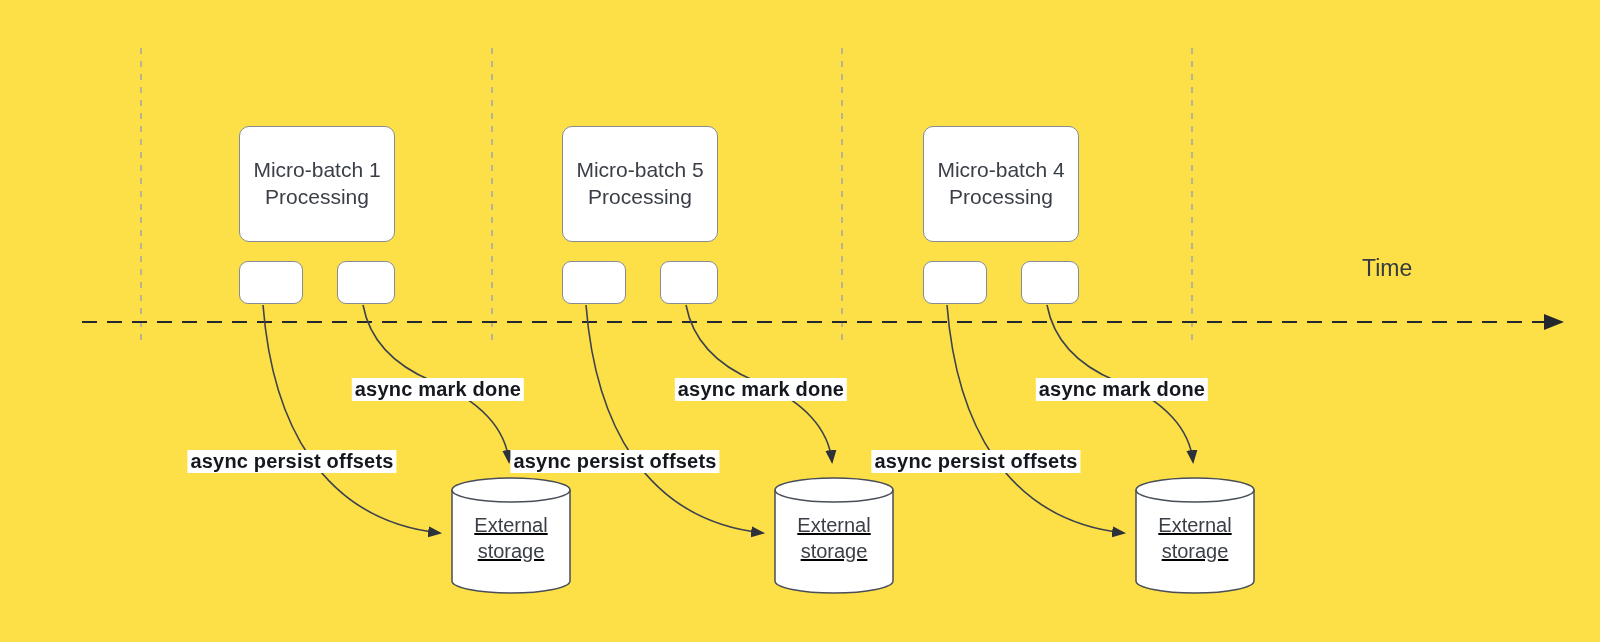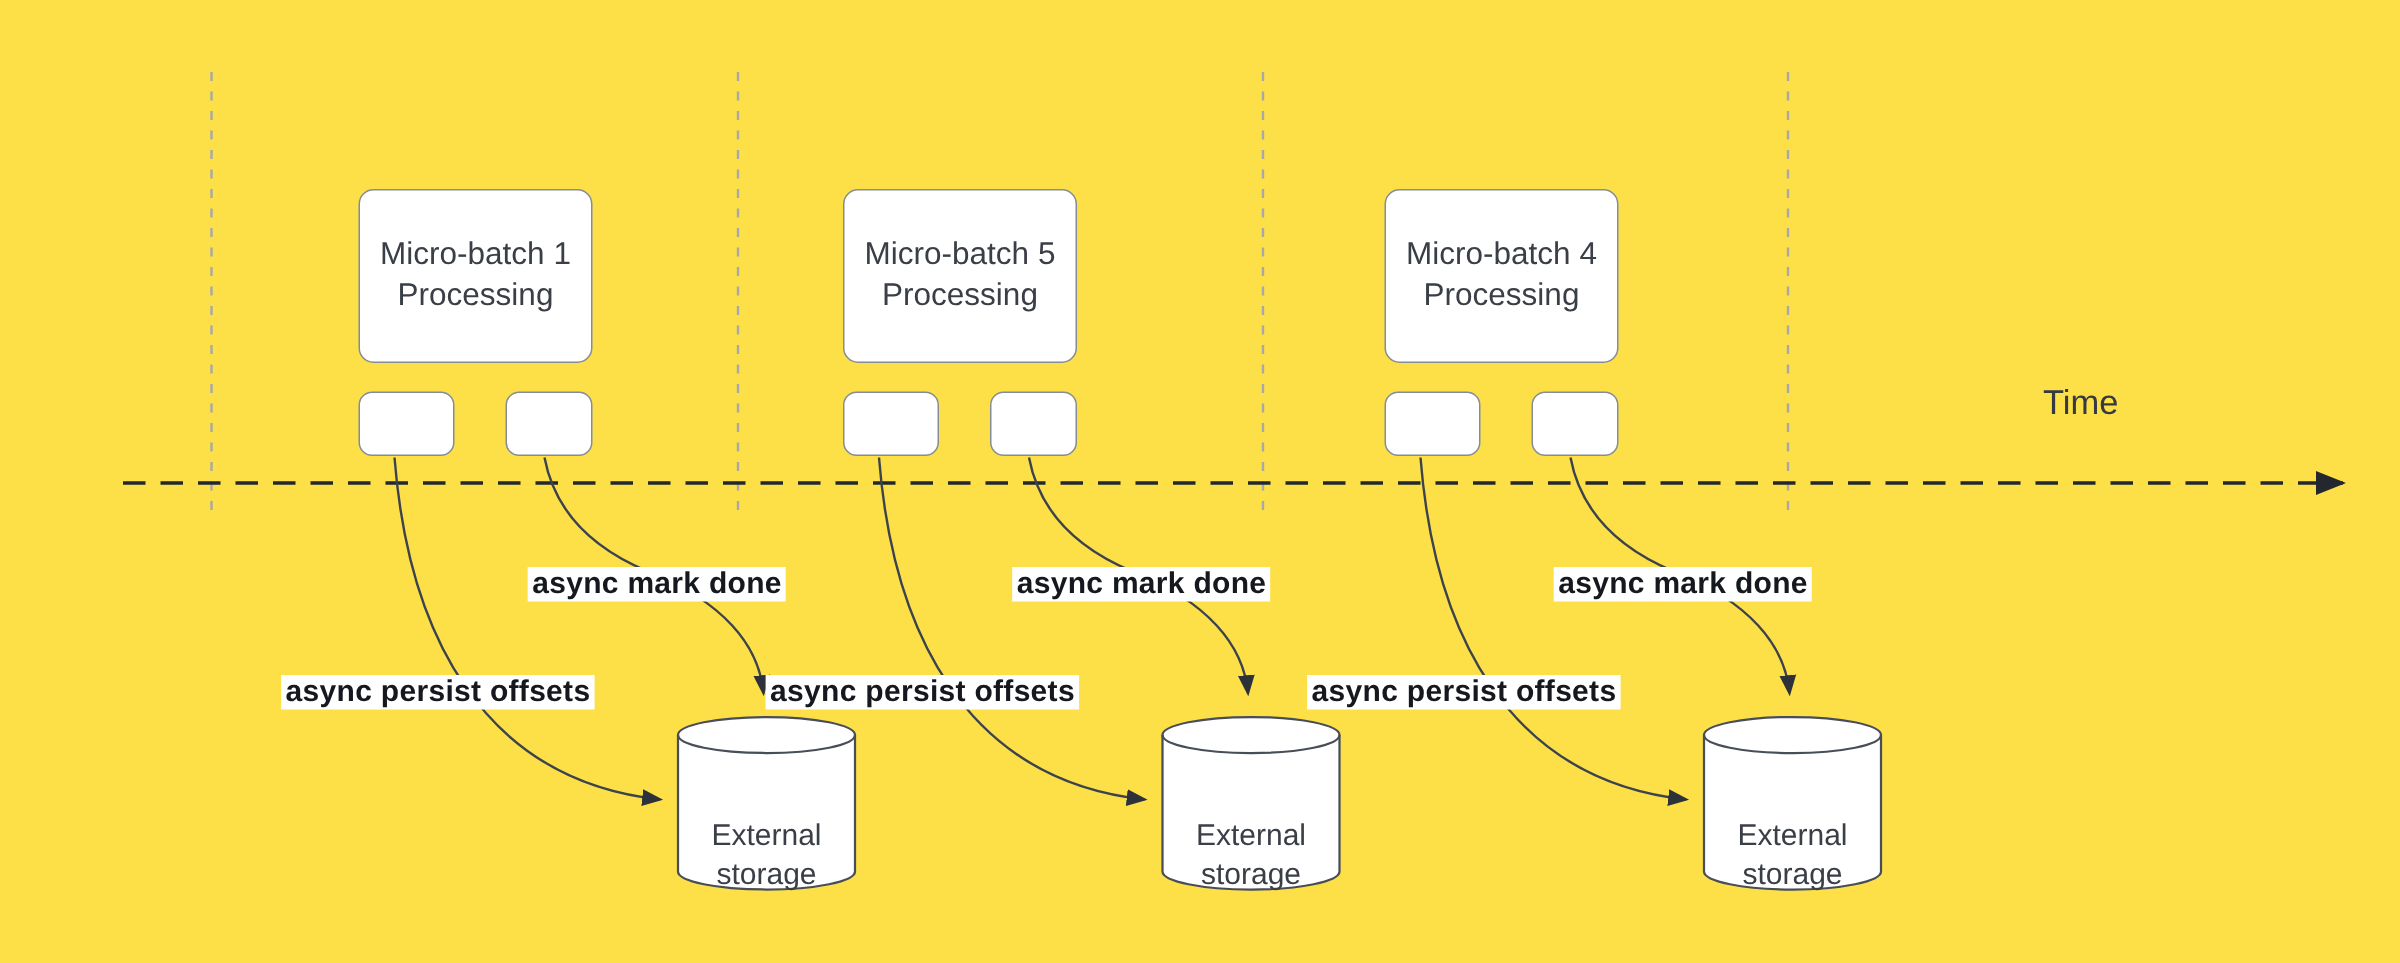--- a/index.html
+++ b/index.html
@@ -62,27 +62,28 @@
     color: #15181e;
     background: #ffffff;
     padding: 0 3px;
   }
   .label.persist { left: calc(292px + var(--dx)); top: 418px; margin-top: 32px; }
   .label.done    { left: calc(438px + var(--dx)); top: 378px; }
 
   .storage-text {
     position: absolute;
     left: calc(452px + var(--dx));
-    top: 500px;
+    top: 512px;
     width: 118px;
     height: 96px;
     display: flex;
-    align-items: flex-end;
+    align-items: flex-start;
     justify-content: center;
     text-align: center;
+    text-decoration: underline;
   }
   .storage-text span {
     display: block;
     width: 100px;
     font-size: 20px;
     line-height: 1.3;
     color: #3a3f47;
   }
 
   .time-label {

